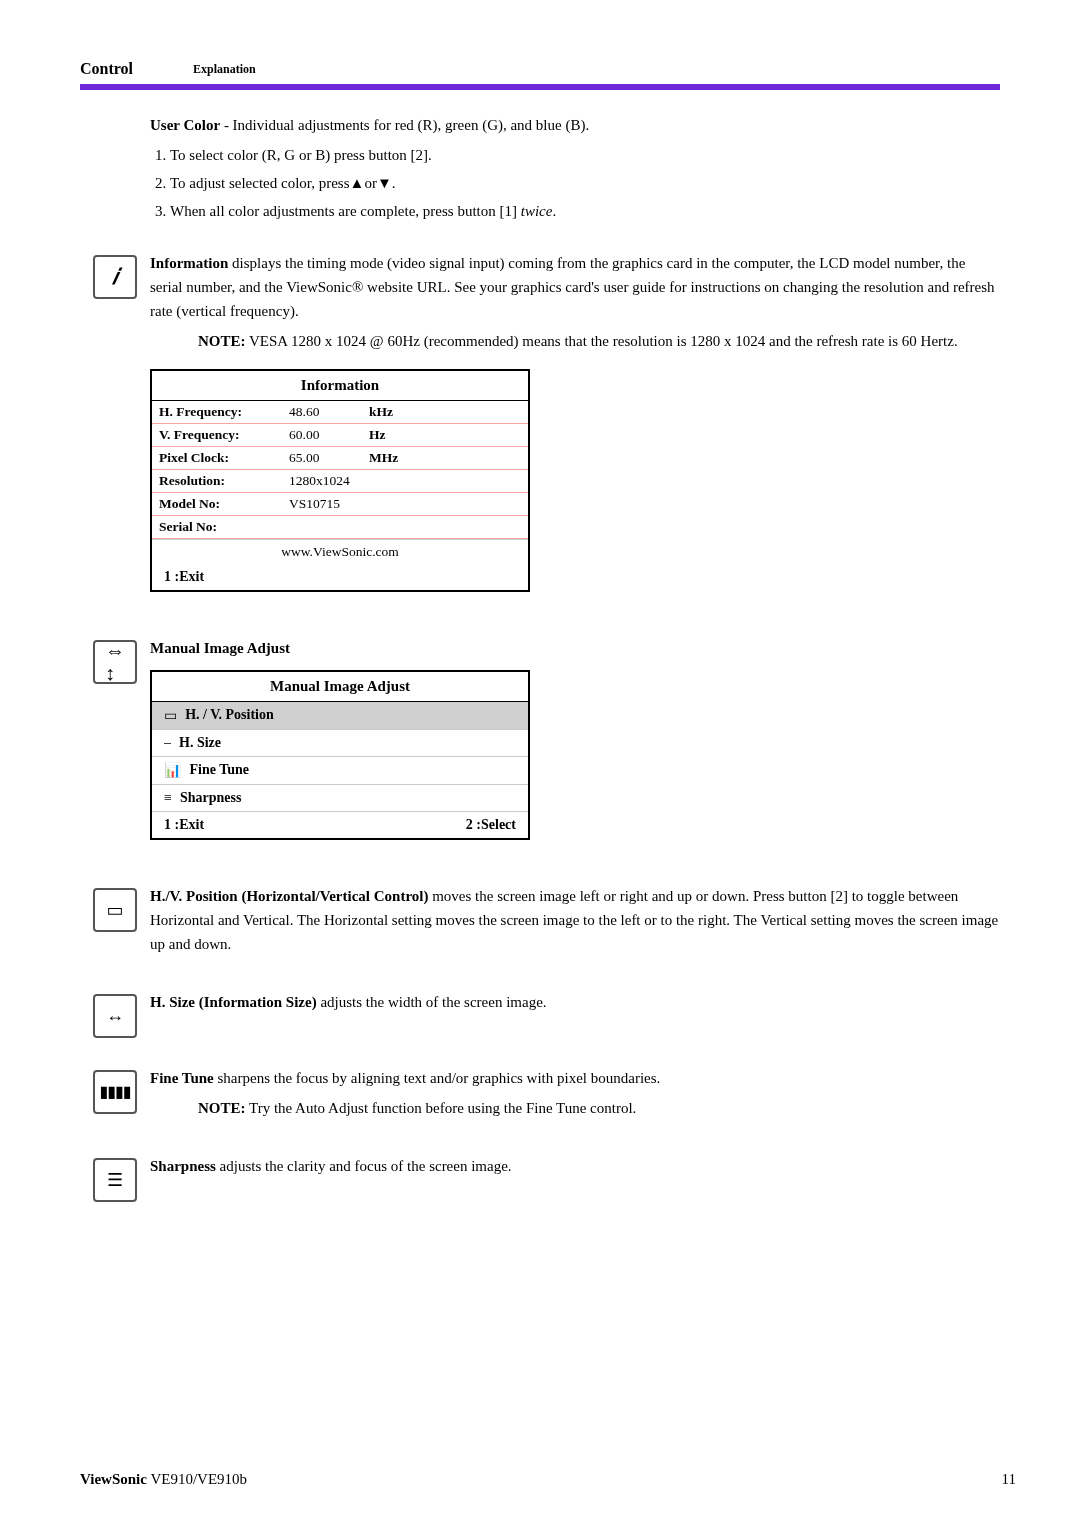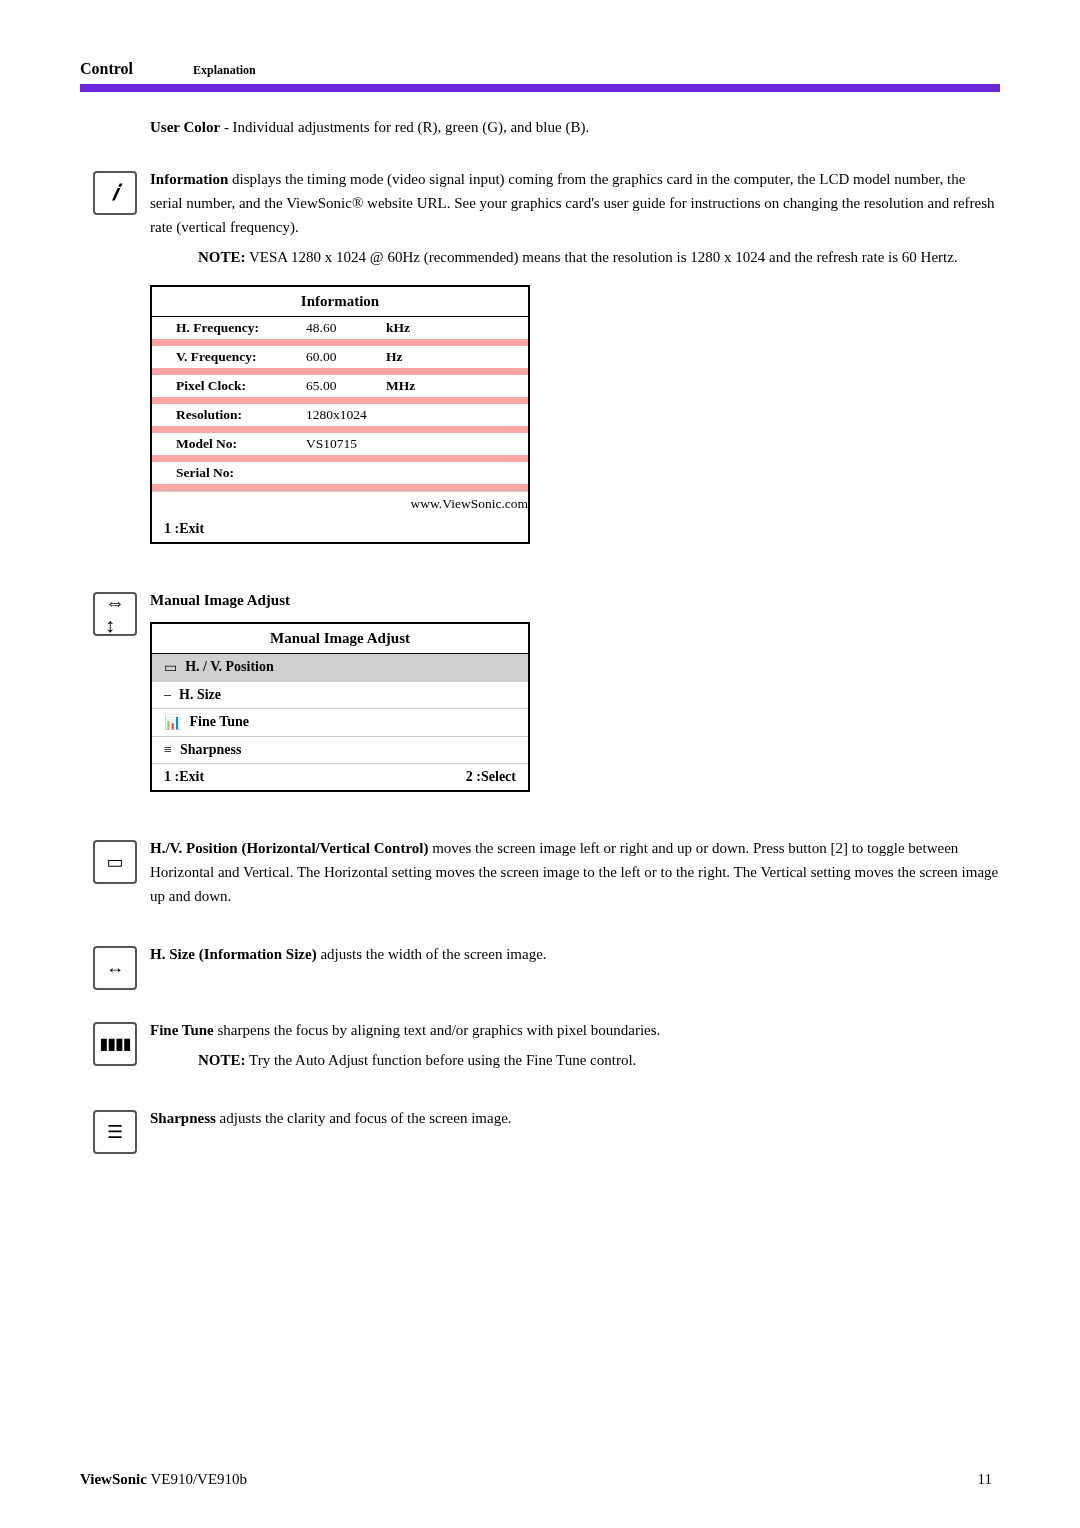--- a/index.html
+++ b/index.html
@@ -8,22 +8,22 @@
       font-size: 15px;
       color: #000;
       background: #fff;
       width: 1080px;
       min-height: 1528px;
       padding: 60px 80px 60px 80px;
     }
 
     .header-rule {
       display: flex;
-      align-items: flex-end;
-      border-bottom: 8px solid #6d28d9;
+      align-items: center;
+      border-bottom: 6px solid #6d28d9;
       padding-bottom: 6px;
       margin-bottom: 24px;
     }
     .header-control {
       font-weight: bold;
       font-size: 16px;
       margin-right: 60px;
     }
     .header-explanation {
       font-weight: bold;
@@ -121,22 +121,22 @@
       text-align: center;
       font-weight: bold;
       font-size: 15px;
       padding: 6px 0;
       border-bottom: 1px solid #000;
     }
 
     .info-table-row {
       display: flex;
       align-items: center;
-      padding: 3px 24px;
-      border-bottom: 7px solid #fca5a5;
+      padding: 3px 7px;
+      border-bottom: 1px solid #fca5a5;
       font-size: 13.5px;
     }
 
     .info-table-row:last-child {
       border-bottom: none;
     }
 
     .info-label {
       font-weight: bold;
       min-width: 130px;
@@ -145,21 +145,21 @@
     .info-value {
       font-weight: normal;
       min-width: 80px;
     }
 
     .info-unit {
       font-weight: bold;
     }
 
     .info-website {
-      text-align: right;
+      text-align: center;
       padding: 4px 0;
       font-size: 13.5px;
       border-top: 1px solid #ccc;
     }
 
     .exit-row {
       padding: 5px 12px;
       font-weight: bold;
       font-size: 14px;
     }
@@ -204,21 +204,21 @@
       justify-content: space-between;
       padding: 5px 12px;
       font-weight: bold;
       font-size: 14px;
     }
 
     .footer {
       position: fixed;
       bottom: 40px;
       left: 80px;
-      right: 88px;
+      right: 64px;
       display: flex;
       justify-content: space-between;
       align-items: center;
       border-top: none;
     }
 
     .bold { font-weight: bold; }
 
     .ol-custom {
       list-style: decimal;
@@ -245,20 +245,25 @@
 
 <div class="header-rule">
   <span class="header-control">Control</span>
   <span class="header-explanation">Explanation</span>
 </div>
 
 <div class="user-color-section">
   <p>
     <span class="bold">User Color</span><span> - Individual adjustments for red (R), green (G),  and blue (B).</span>
   </p>
+  <ol class="ol-custom">
+    <li><span>To select color (R, G or B) press button [2].</span></li>
+    <li>To adjust selected color, press▲or▼.</li>
+    <li>When all color adjustments are complete, press button [1] <em>twice</em>.</li>
+  </ol>
 </div>
 
 <div class="section">
   <div class="icon-col">
     <div class="icon-box">
       <span class="icon-info">𝑖</span>
     </div>
   </div>
   <div class="content-col">
     <p>

